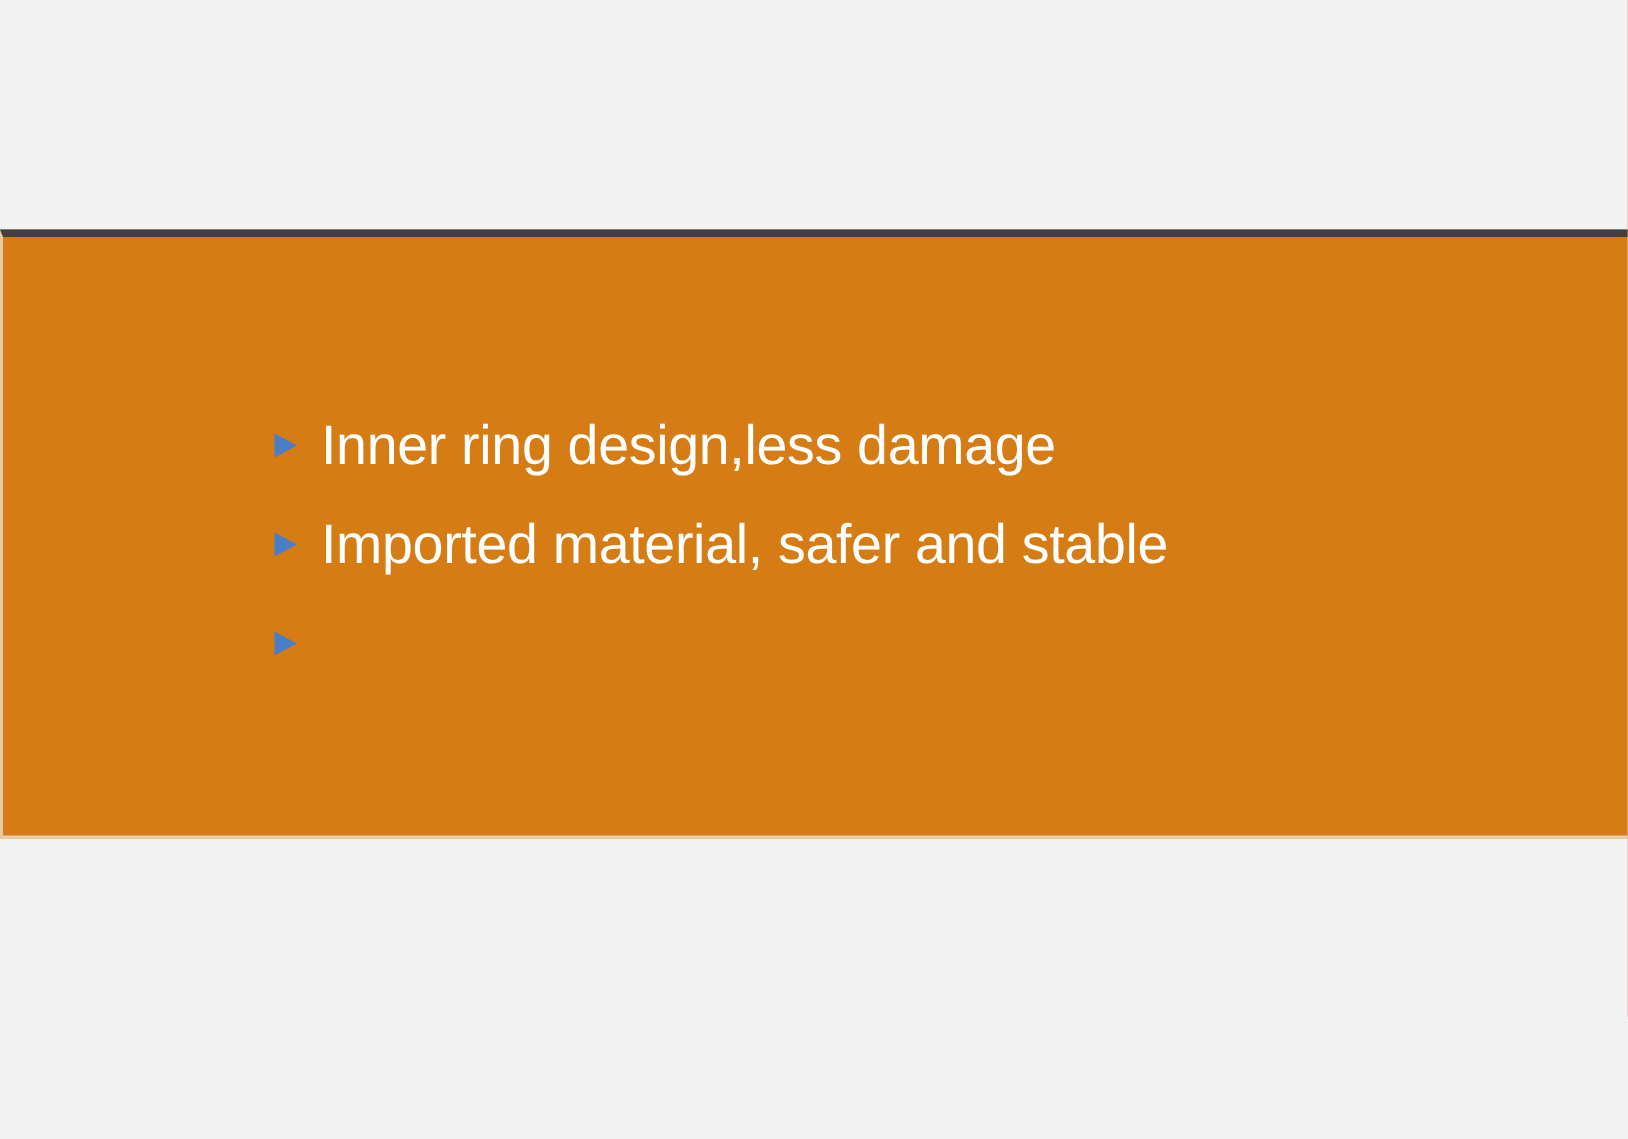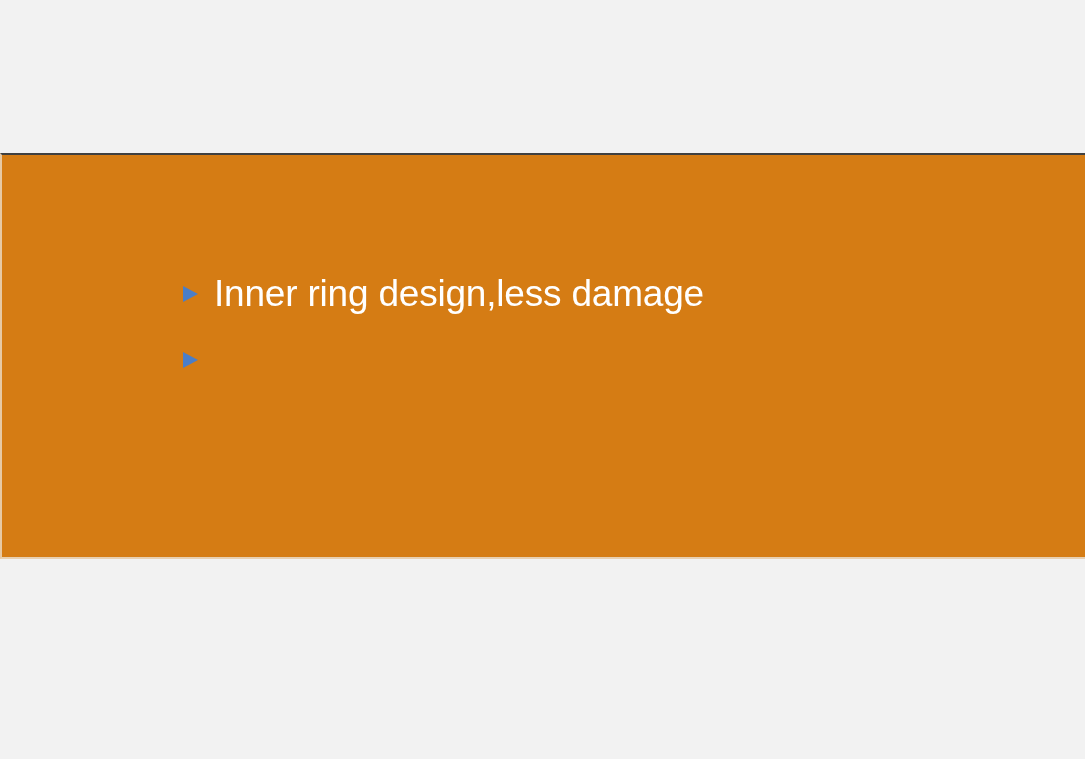--- a/index.html
+++ b/index.html
@@ -24,21 +24,21 @@
   }
   #feature-panel {
     position: absolute;
     left: 0px;
     top: 153px;
     width: 1085px;
     height: 406px;
     background: #d57c14;
     box-sizing: border-box;
     border-left: 2px solid #e7c9a4;
-    border-top: 2px solid #404040;
+    border-top: 5px solid #404040;
     border-bottom: 2px solid #e8d0b2;
     overflow: hidden;
   }
   #bullet-list {
     position: absolute;
     left: 178px;
     top: 105px;
     width: 860px;
     margin: 0;
     padding: 0;
@@ -84,20 +84,28 @@
 
       <li class="bullet-item">
         <span class="bullet-marker">
           <svg width="20" height="20" viewBox="0 0 20 20" aria-hidden="true">
             <polygon points="3,2 18,10 3,18" fill="#4a7ec8"></polygon>
           </svg>
         </span>
         <span class="bullet-text">Inner ring design,less damage</span>
       </li>
 
+      <li class="bullet-item">
+        <span class="bullet-marker">
+          <svg width="20" height="20" viewBox="0 0 20 20" aria-hidden="true">
+            <polygon points="3,2 18,10 3,18" fill="#4a7ec8"></polygon>
+          </svg>
+        </span>
+        <span class="bullet-text">Imported material, safer and stable</span>
+      </li>
 
       <li class="bullet-item">
         <span class="bullet-marker">
           <svg width="20" height="20" viewBox="0 0 20 20" aria-hidden="true">
             <polygon points="3,2 18,10 3,18" fill="#4a7ec8"></polygon>
           </svg>
         </span>
       </li>
 
     </ul>

